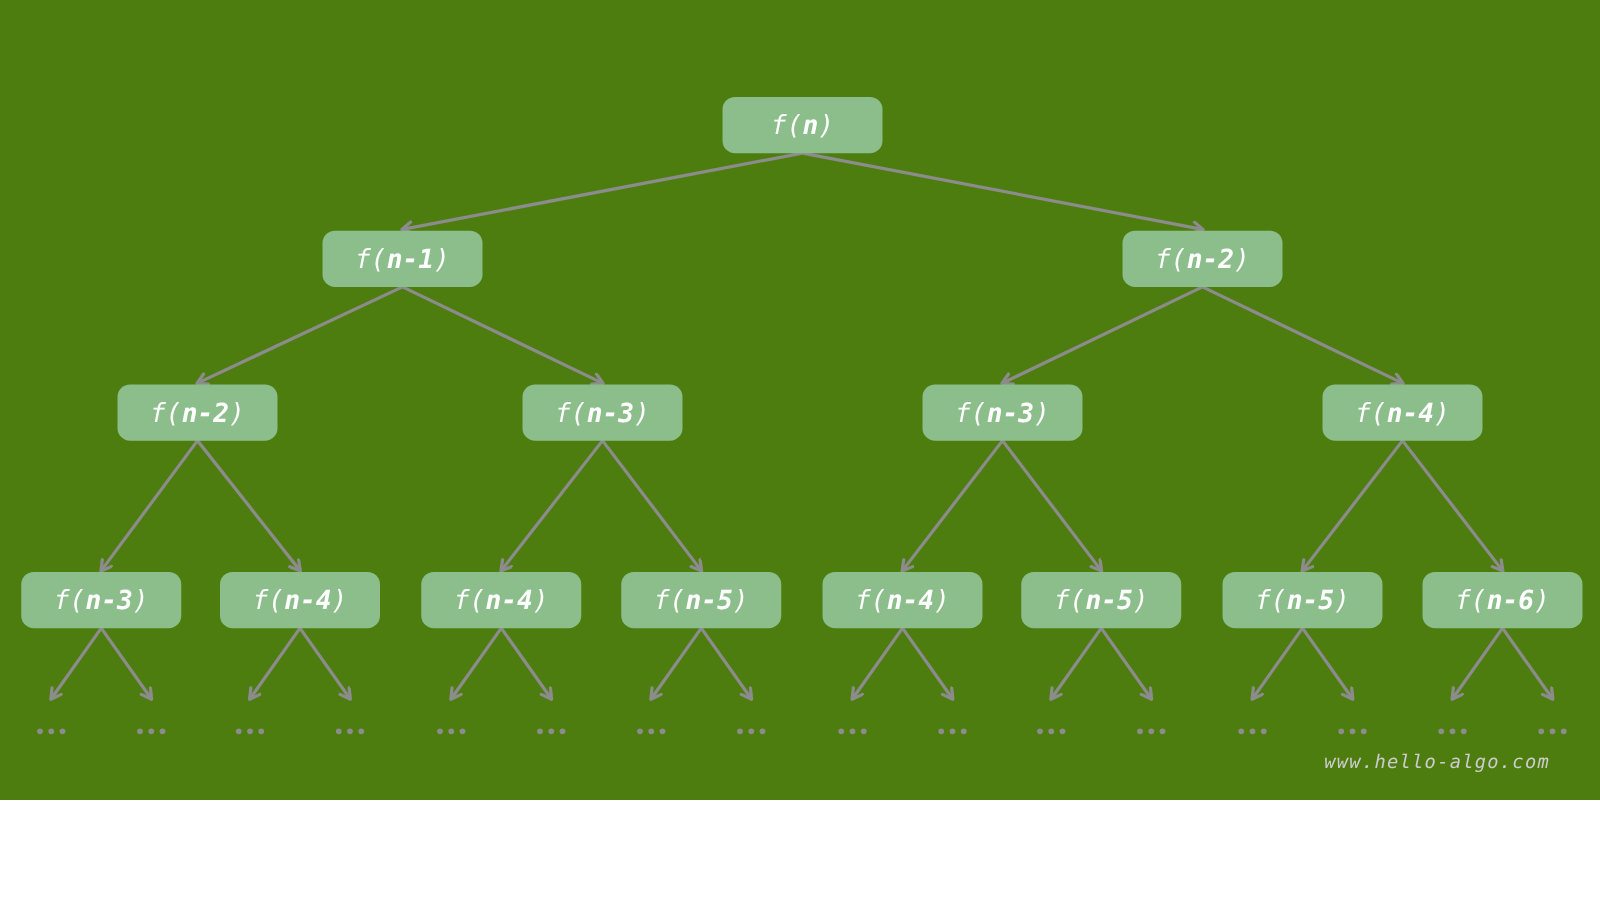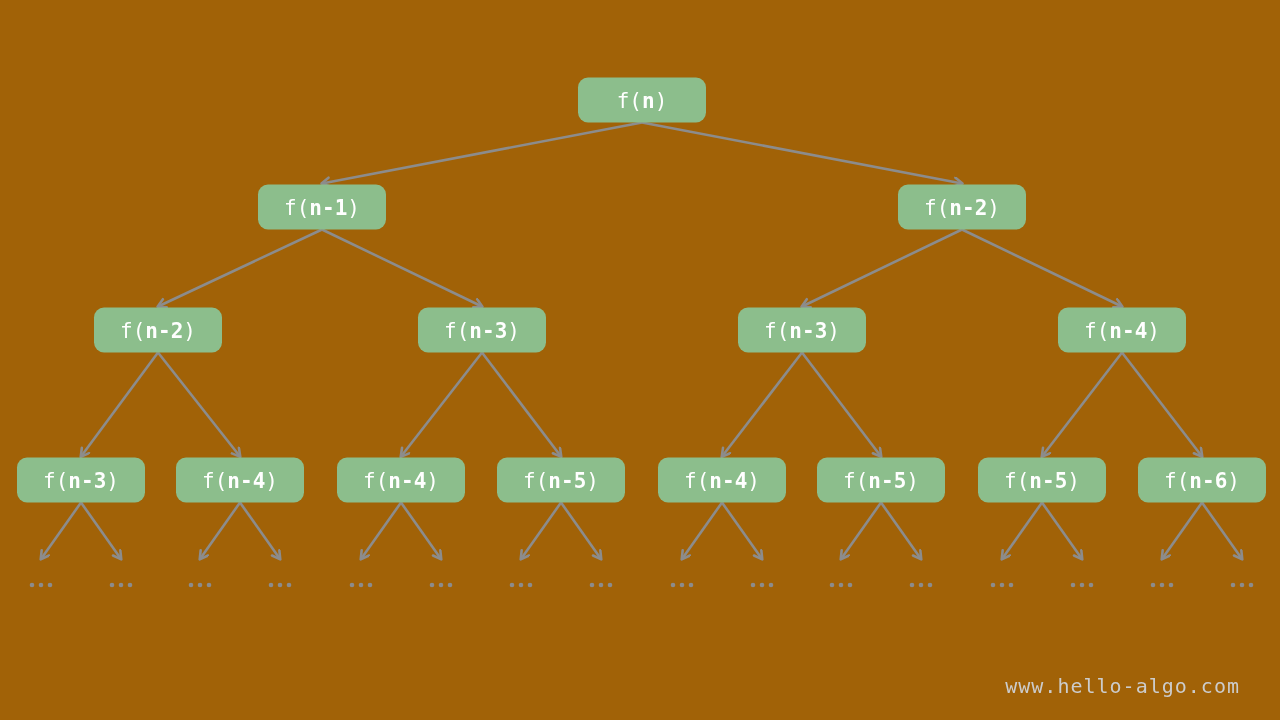--- a/index.html
+++ b/index.html
@@ -4,34 +4,35 @@
 <style>
   html, body {
     margin: 0;
     padding: 0;
     background: #ffffff;
     font-family: "DejaVu Sans Mono", "Liberation Mono", monospace;
   }
   .stage {
     position: relative;
     width: 1280px;
-    height: 720px;
-    background: #a16207;
+    height: 640px;
+    background: #4d7c0f;
     overflow: hidden;
+    font-style: italic;
   }
   .stage svg {
     position: absolute;
     left: 0;
     top: 0;
   }
   .watermark {
     position: absolute;
     right: 40px;
     bottom: 22px;
-    font-size: 20px;
+    font-size: 15px;
     letter-spacing: 1px;
     color: #cccccc;
     user-select: none;
   }
   .node-rect {
     stroke: none;
   }
   .node-label {
     font-family: "DejaVu Sans Mono", "Liberation Mono", monospace;
     font-size: 21px;

